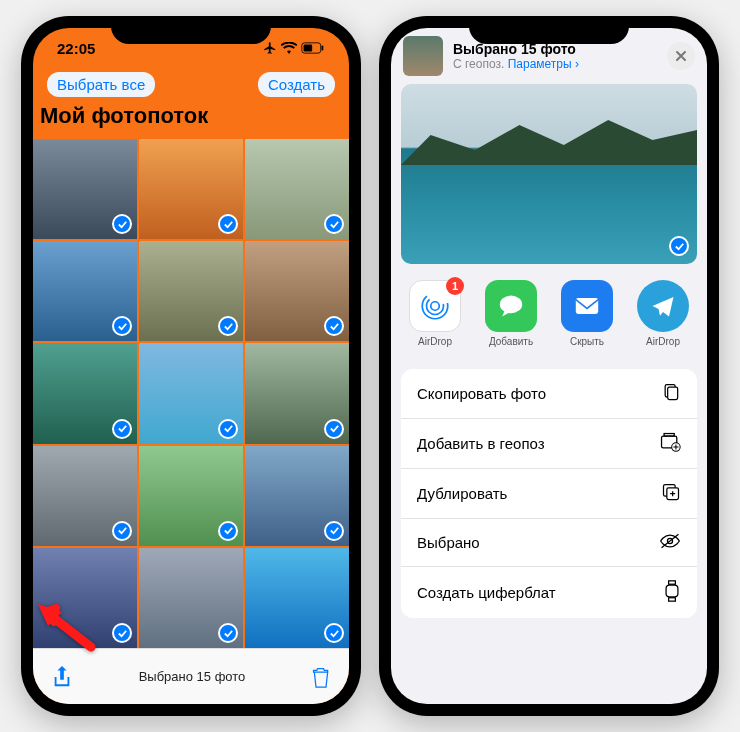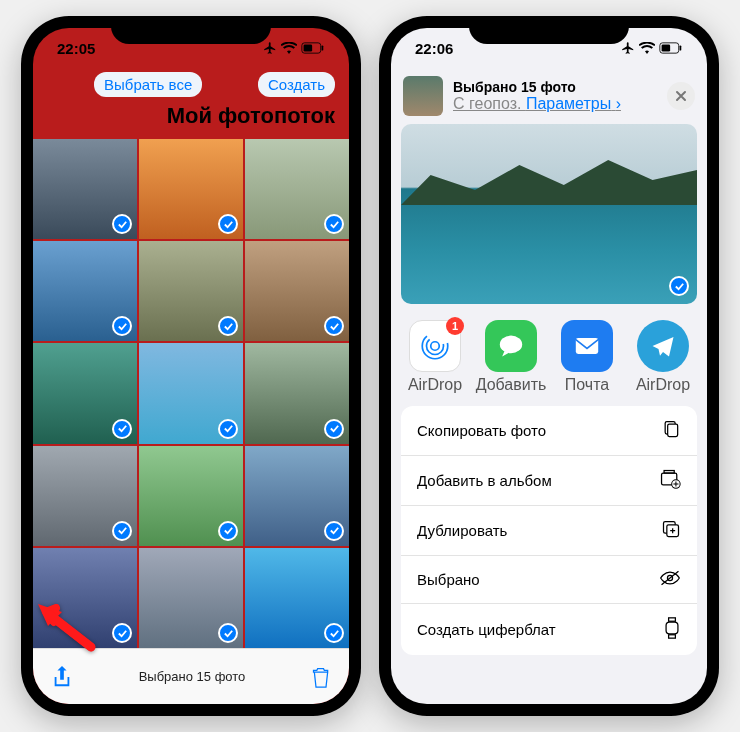--- a/index.html
+++ b/index.html
@@ -1,62 +1,62 @@
 <!DOCTYPE html>
 <html><head>
 <meta charset="utf-8">
 <style>
   * { box-sizing: border-box; margin: 0; padding: 0; font-family: -apple-system, "Helvetica Neue", Arial, sans-serif; }
   body { background: #f0f0f0; width: 740px; height: 732px; display: flex; justify-content: center; align-items: center; gap: 18px; }
   .phone { width: 340px; height: 700px; background: #000; border-radius: 48px; padding: 12px; position: relative; box-shadow: 0 8px 30px rgba(0,0,0,0.25); }
-  .phone .screen { width: 100%; height: 100%; background: #b91c1c; border-radius: 36px; overflow: hidden; position: relative; display: flex; flex-direction: column; }
+  .phone .screen { width: 100%; height: 100%; background: #f97316; border-radius: 36px; overflow: hidden; position: relative; display: flex; flex-direction: column; }
   .notch { position: absolute; top: 0; left: 50%; transform: translateX(-50%); width: 160px; height: 28px; background: #000; border-radius: 0 0 18px 18px; z-index: 50; }
 
   .status-bar { height: 40px; display: flex; justify-content: space-between; align-items: center; padding: 0 24px; font-size: 15px; font-weight: 600; }
   .status-right { display: flex; align-items: center; gap: 4px; }
   .status-right svg { display: block; }
 
-  .nav-bar { display: flex; justify-content: space-between; padding: 4px 14px 6px; margin-left: 47px; }
+  .nav-bar { display: flex; justify-content: space-between; padding: 4px 14px 6px; }
   .nav-btn { color: #007aff; font-size: 15px; background: #eef4fb; border-radius: 12px; padding: 4px 10px; }
-  .page-title { font-size: 22px; font-weight: 700; padding: 0 14px 10px; text-align: right; }
+  .page-title { font-size: 22px; font-weight: 700; padding: 0 7px 10px; }
 
   .grid { flex: 1; display: grid; grid-template-columns: repeat(3, 1fr); gap: 2px; overflow: hidden; }
   .thumb { position: relative; background: #345; }
   .thumb .ph { position: absolute; inset: 0; }
   .check { position: absolute; right: 5px; bottom: 5px; width: 20px; height: 20px; border-radius: 50%; background: #007aff; border: 2px solid #fff; display: flex; align-items: center; justify-content: center; }
   .check svg { width: 11px; height: 11px; }
 
   .toolbar { height: 56px; display: flex; justify-content: space-between; align-items: center; padding: 0 18px; background: #f9f9f9; border-top: 0.5px solid #ddd; }
   .toolbar .center { font-size: 13px; color: #222; }
   .icon-btn { color: #007aff; }
   .icon-btn svg { display: block; }
 
   .arrow { position: absolute; left: 15px; bottom: 60px; z-index: 60; }
   .arrow svg { filter: drop-shadow(0 1px 2px rgba(0,0,0,0.4)); }
 
   
   .share-header { display: flex; align-items: center; padding: 8px 12px; gap: 10px; }
   .share-thumb { width: 40px; height: 40px; border-radius: 6px; background: linear-gradient(#5a7a6b, #a0886c); }
   .share-title { font-size: 14px; font-weight: 600; }
-  .share-sub { font-size: 16px; color: #888; text-decoration: underline; }
+  .share-sub { font-size: 12px; color: #888; }
   .share-sub a { color: #007aff; text-decoration: none; }
   .close-x { margin-left: auto; width: 28px; height: 28px; border-radius: 50%; background: #ececec; display: flex; align-items: center; justify-content: center; color: #777; font-size: 16px; }
 
   .big-preview { margin: 0 10px 10px; height: 180px; border-radius: 10px; position: relative; overflow: hidden; }
   .big-preview .sky { position: absolute; inset: 0; background: linear-gradient(#cfdde3 0%, #b8cdd5 35%, #1f788c 36%, #2a8fa5 70%, #3aa0b8 100%); }
   .big-preview .mtn { position: absolute; bottom: 55%; left: 0; right: 0; height: 50px; background: #2a4a34; clip-path: polygon(0 100%, 10% 40%, 25% 70%, 40% 20%, 55% 60%, 70% 10%, 85% 50%, 100% 30%, 100% 100%); }
   .big-preview .check { right: 8px; bottom: 8px; }
 
   .apps-row { display: flex; justify-content: space-around; padding: 6px 6px 12px; }
   .app { display: flex; flex-direction: column; align-items: center; gap: 4px; width: 60px; }
   .app-icon { width: 52px; height: 52px; border-radius: 13px; display: flex; align-items: center; justify-content: center; position: relative; }
   .badge { position: absolute; top: -4px; right: -4px; width: 18px; height: 18px; border-radius: 50%; background: #ff3b30; color: #fff; font-size: 11px; font-weight: 600; display: flex; align-items: center; justify-content: center; }
-  .app-label { font-size: 16px; color: #555; }
-
-  .actions { background: #fff; margin: 0 10px; border-radius: 12px; overflow: hidden; }
+  .app-label { font-size: 10px; color: #555; }
+
+  .actions { background: #fff; margin: 10px 10px; border-radius: 12px; overflow: hidden; }
   .action-row { display: flex; justify-content: space-between; align-items: center; padding: 13px 16px; border-bottom: 0.5px solid #e3e3e3; font-size: 15px; }
   .action-row:last-child { border-bottom: none; }
   .action-row.hilite { border: 2px solid #ff3b30; border-radius: 4px; }
   .action-icon { color: #333; }
 
   
   .ph1{background:linear-gradient(#7a8a9a,#3a4a5a);}
   .ph2{background:linear-gradient(#f0a050,#c06020);}
   .ph3{background:linear-gradient(#b8c8b0,#889878);}
   .ph4{background:linear-gradient(#6aa0d0,#2a6090);}
@@ -246,36 +246,20 @@
         <path d="M5 5 L55 45" fill="none"></path>
         <polygon points="2,2 26,10 12,24" fill="#ff1a1a"></polygon>
         <line x1="14" y1="13" x2="55" y2="45" stroke="#ff1a1a" stroke-width="9" stroke-linecap="round"></line>
       </svg>
   </div>
 </div>
 
 <div class="phone">
   <div class="notch"></div>
   <div class="screen" style="background:#f2f2f6;">
-    <div class="status-bar">
-      <span>22:06</span>
-      <span class="status-right">
-        <svg width="14" height="14" viewBox="0 0 24 24">
-            <path fill="#000" d="M21 16v-2l-8-5V3.5a1.5 1.5 0 0 0-3 0V9l-8 5v2l8-2.5V19l-2 1.5V22l3.5-1 3.5 1v-1.5L13 19v-5.5l8 2.5z"></path>
-          </svg>
-        <svg width="16" height="12" viewBox="0 0 24 18">
-            <path fill="#000" d="M12 18l3-4a5 5 0 0 0-6 0l3 4zm-7-8a12 12 0 0 1 14 0l2-2a15 15 0 0 0-18 0l2 2zm-4-4a18 18 0 0 1 22 0l2-2a21 21 0 0 0-26 0l2 2z"></path>
-          </svg>
-        <svg width="24" height="12" viewBox="0 0 28 14">
-            <rect x="1" y="1" width="22" height="12" rx="3" fill="none" stroke="#000" stroke-width="1"></rect>
-            <rect x="24" y="4" width="2" height="6" rx="1" fill="#000"></rect>
-            <rect x="3" y="3" width="10" height="8" rx="1.5" fill="#000"></rect>
-          </svg>
-      </span>
-    </div>
     <div class="share-header">
       <div class="share-thumb"></div>
       <div>
         <div class="share-title">Выбрано 15 фото</div>
         <div class="share-sub">
           <span>С геопоз. </span><a>Параметры</a> <span style="color:#007aff;">›</span>
         </div>
       </div>
       <div class="close-x">
         <svg width="12" height="12" viewBox="0 0 12 12">
@@ -313,41 +297,41 @@
           </div>
         <span class="app-label">Добавить</span>
       </div>
       <div class="app">
         <div class="app-icon mail-ic">
             <svg width="32" height="32" viewBox="0 0 40 40">
               <rect x="6" y="10" width="28" height="20" rx="3" fill="#fff"></rect>
               <path d="M6 12l14 11 14-11" fill="none" stroke="#1e7cf1" stroke-width="2"></path>
             </svg>
           </div>
-        <span class="app-label">Почта</span>
+        <span class="app-label">Скрыть</span>
       </div>
       <div class="app">
         <div class="app-icon tg-ic" style="border-radius:50%;">
             <svg width="30" height="30" viewBox="0 0 40 40">
               <path d="M6 20l28-12-6 26-8-6-4 5-2-9z" fill="#fff"></path>
             </svg>
           </div>
         <span class="app-label">AirDrop</span>
       </div>
     </div>
     <div class="actions">
       <div class="action-row">
         <span>Скопировать фото</span>
         <span class="action-icon"><svg width="20" height="20" viewBox="0 0 24 24">
               <rect x="5" y="3" width="12" height="15" rx="2" fill="none" stroke="#000" stroke-width="1.5"></rect>
               <rect x="8" y="6" width="12" height="15" rx="2" fill="#fff" stroke="#000" stroke-width="1.5"></rect>
             </svg></span>
       </div>
       <div class="action-row">
-        <span>Добавить в альбом</span>
+        <span>Добавить в геопоз</span>
         <span class="action-icon"><svg width="22" height="20" viewBox="0 0 26 22">
               <rect x="3" y="4" width="18" height="14" rx="2" fill="none" stroke="#000" stroke-width="1.5"></rect>
               <rect x="6" y="1" width="12" height="3" fill="none" stroke="#000" stroke-width="1.5"></rect>
               <circle cx="20" cy="17" r="5" fill="#fff" stroke="#000" stroke-width="1.2"></circle>
               <path d="M20 14v6M17 17h6" stroke="#000" stroke-width="1.2"></path>
             </svg></span>
       </div>
       <div class="action-row">
         <span>Дублировать</span>
         <span class="action-icon"><svg width="20" height="20" viewBox="0 0 24 24">

